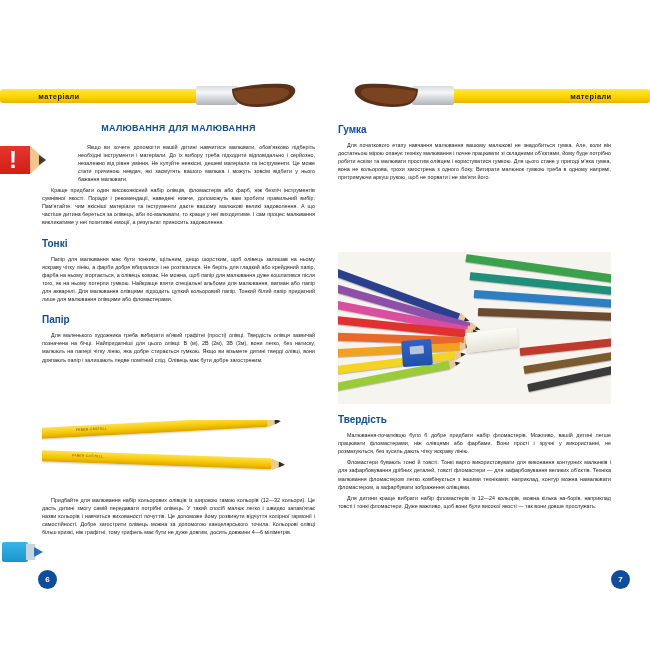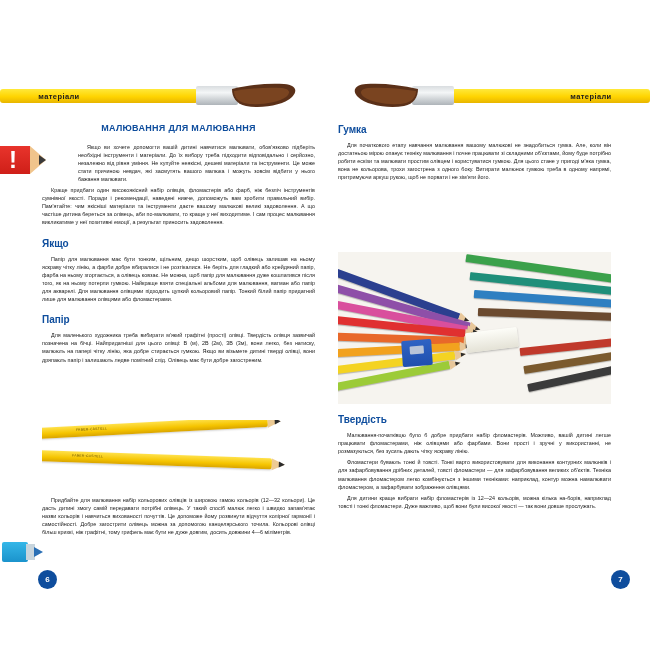--- a/index.html
+++ b/index.html
@@ -335,21 +335,21 @@
   </div>
 
   <div class="col col-left">
     <h1 class="doc-title">МАЛЮВАННЯ ДЛЯ МАЛЮВАННЯ</h1>
 
     <div class="intro-block">
       <p>Якщо ви хочете допомогти вашій дитині навчитися малювати, обов'язково підберіть необхідні інструменти і матеріали. До їх вибору треба підходити відповідально і серйозно, незалежно від рівня уміння. Не купуйте неякісні, дешеві матеріали та інструменти. Це може стати причиною невдач, які засмутять вашого малюка і можуть зовсім відбити у нього бажання малювати.</p>
     </div>
     <p>Краще придбати один високоякісний набір олівців, фломастерів або фарб, ніж безліч інструментів сумнівної якості. Поради і рекомендації, наведені нижче, допоможуть вам зробити правильний вибір. Пам'ятайте: чим якісніші матеріали та інструменти даєте вашому малюкові великі задоволення. А що частіше дитина береться за олівець, аби по-малювати, то краще у неї виходитиме. І сам процес малювання викликатиме у неї позитивні емоції, а результат приносить задоволення.</p>
 
-    <h2 class="sec">Якщо</h2>
+    <h2 class="sec">Тонкі</h2>
     <p>Папір для малювання має бути тонким, щільним, дещо шорстким, щоб олівець залишав на ньому яскраву чітку лінію, а фарби добре вбиралися і не розтікалися. Не беріть для гладкий або крейдяний папір, фарба на ньому згортається, а олівець ковзає. Не можна, щоб папір для малювання дуже кошлатився після того, як на ньому потерли гумкою. Найкраще взяти спеціальні альбоми для малювання, ватман або папір для акварелі. Для малювання олівцями підходить цупкий кольоровий папір. Тонкий білий папір придатний лише для малювання олівцями або фломастерами.</p>
 
     <h2 class="sec">Папір</h2>
     <p>Для маленького художника треба вибирати м'який графітні (прості) олівці. Твердість олівця зазвичай позначена на бічці. Найпридатніші для цього олівці: В (м), 2В (2м), 3В (3м), вони легко, без натиску, малюють на папері чітку лінію, яка добре стирається гумкою. Якщо ви візьмете дитині тверді олівці, вони дряпають папір і залишають ледве помітний слід. Олівець має бути добре загостреним.</p>
   </div>
 
   <div class="photo-yellow">
     <div class="ypencil" style="left:-6px; top:8px; width:232px; transform:rotate(-3deg);">
       <span class="ytxt">FABER-CASTELL</span>
       <span class="yt"></span>

